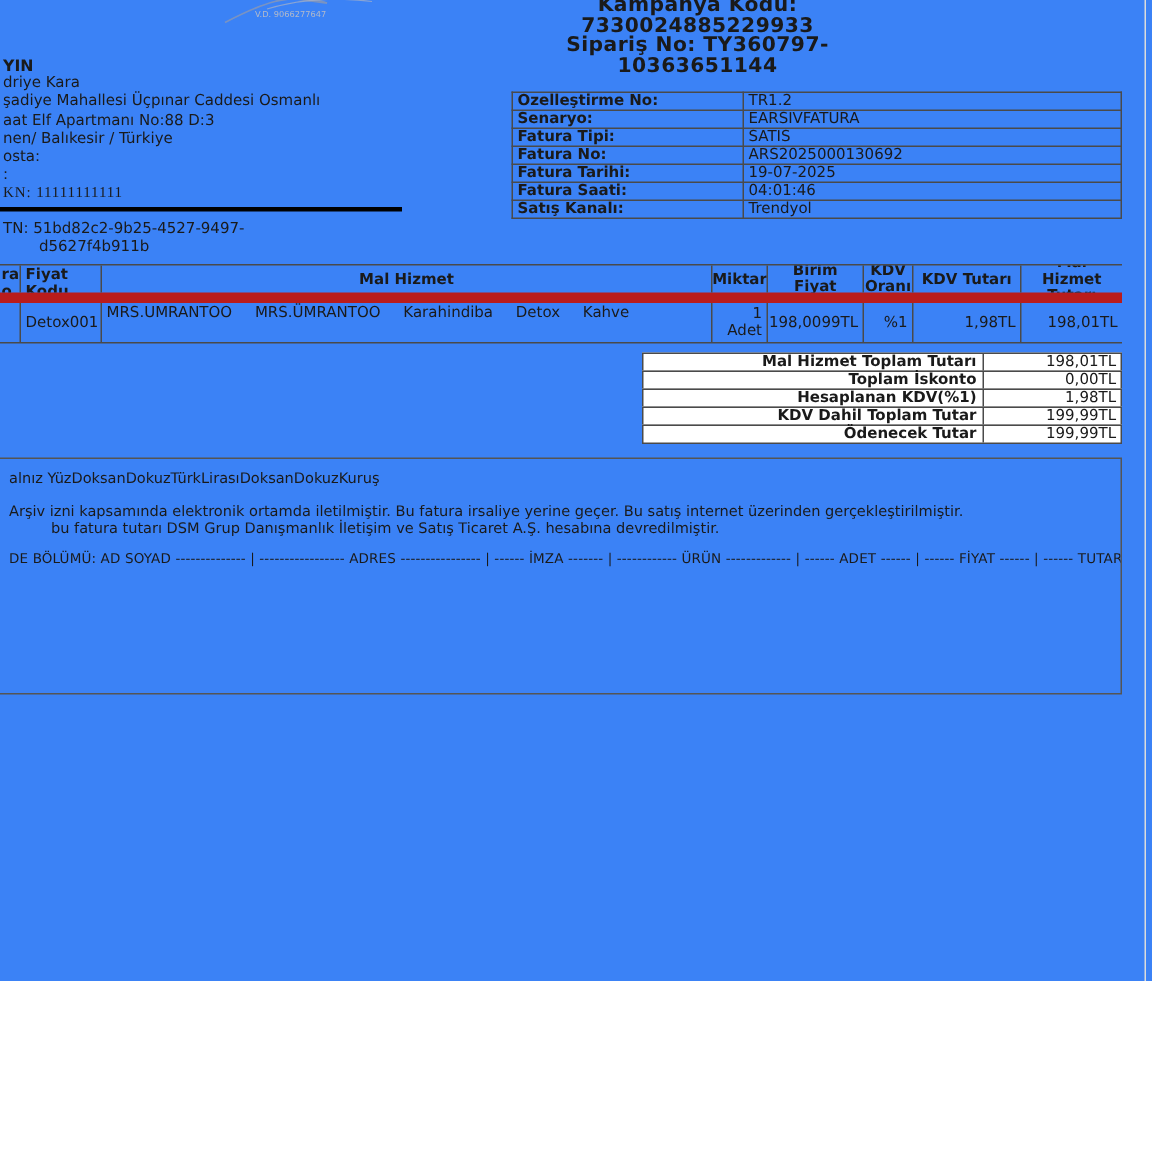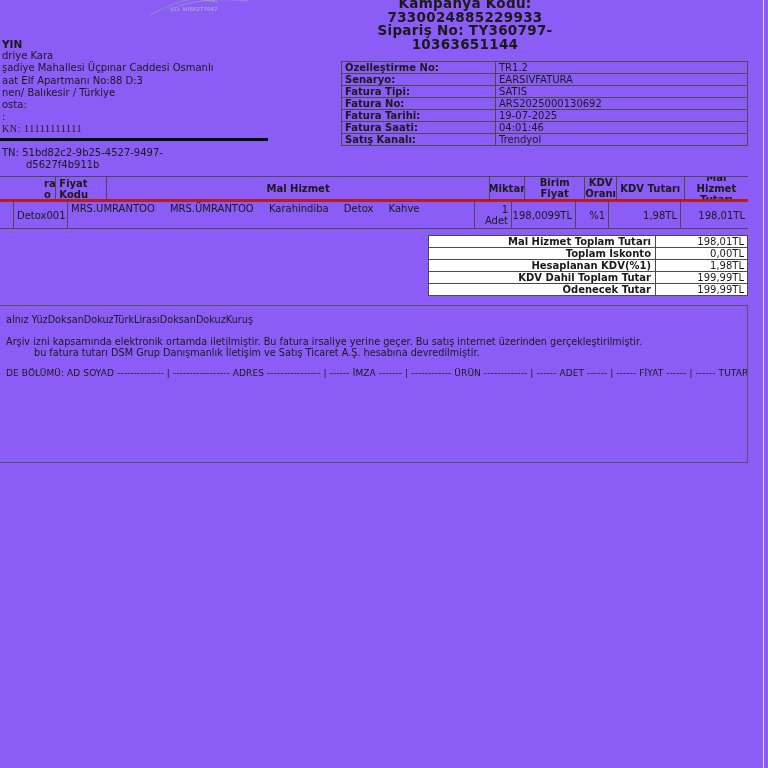--- a/index.html
+++ b/index.html
@@ -1,18 +1,18 @@
 <!DOCTYPE html>
 <html><head>
 <meta charset="utf-8">
 <style>
   * { margin:0; padding:0; box-sizing:border-box; }
   html,body { width:768px; height:768px; background:#fff; }
   body { font-family:"DejaVu Sans","Liberation Sans",sans-serif; color:#1a1a1a; }
-  .page { position:relative; width:768px; height:768px; background:#8b5cf6; overflow:hidden; }
+  .page { position:relative; width:768px; height:654px; background:#3b82f6; overflow:hidden; }
   .abs { position:absolute; }
 
   
   .page-edge { left:763px; top:0; width:1px; height:768px; background:#dcdcdc; }
 
   
   .stamp { left:148px; top:0; width:120px; height:18px; }
 
   
   .campaign { left:330px; top:-3px; width:270px; text-align:center;
@@ -27,21 +27,21 @@
   .ettn .lbl { font-weight:normal; }
   .ettn .l2 { padding-left:24px; }
 
   
   .info-table { left:341px; top:61px; width:407px; border-collapse:collapse; font-size:10px;border-radius:31px; }
   .info-table td { border:1px solid #4a4a4a; height:12px; padding:0 3px; line-height:11px; white-space:nowrap; overflow:hidden; }
   .info-table td.lbl { width:154px; font-weight:bold; }
 
   
   .items { left:0; top:176px; width:748px; font-size:10px; }
-  .items .hrow { display:flex; height:26px; border-top:1px solid #4a4a4a; border-bottom:3px solid #b91c1c; font-weight:bold;padding-left:43px; }
+  .items .hrow { display:flex; height:26px; border-top:1px solid #4a4a4a; border-bottom:7px solid #b91c1c; font-weight:bold; }
   .items .drow { display:flex; height:27px; border-bottom:1px solid #4a4a4a; }
   .items .cell { border-right:1px solid #4a4a4a; overflow:hidden; padding:1px 3px; }
   .items .hrow .cell { display:flex; flex-direction:column; justify-content:flex-start; }
   .items .c-center { align-items:center; text-align:center; justify-content:center !important; }
   .items .c-sira { width:14px; padding:1px 1px; }
   .items .c-stok { width:54px; }
   .items .c-desc { width:407px; }
   .items .c-qty { width:37px; }
   .items .c-price { width:64px; }
   .items .c-rate { width:33px; }

